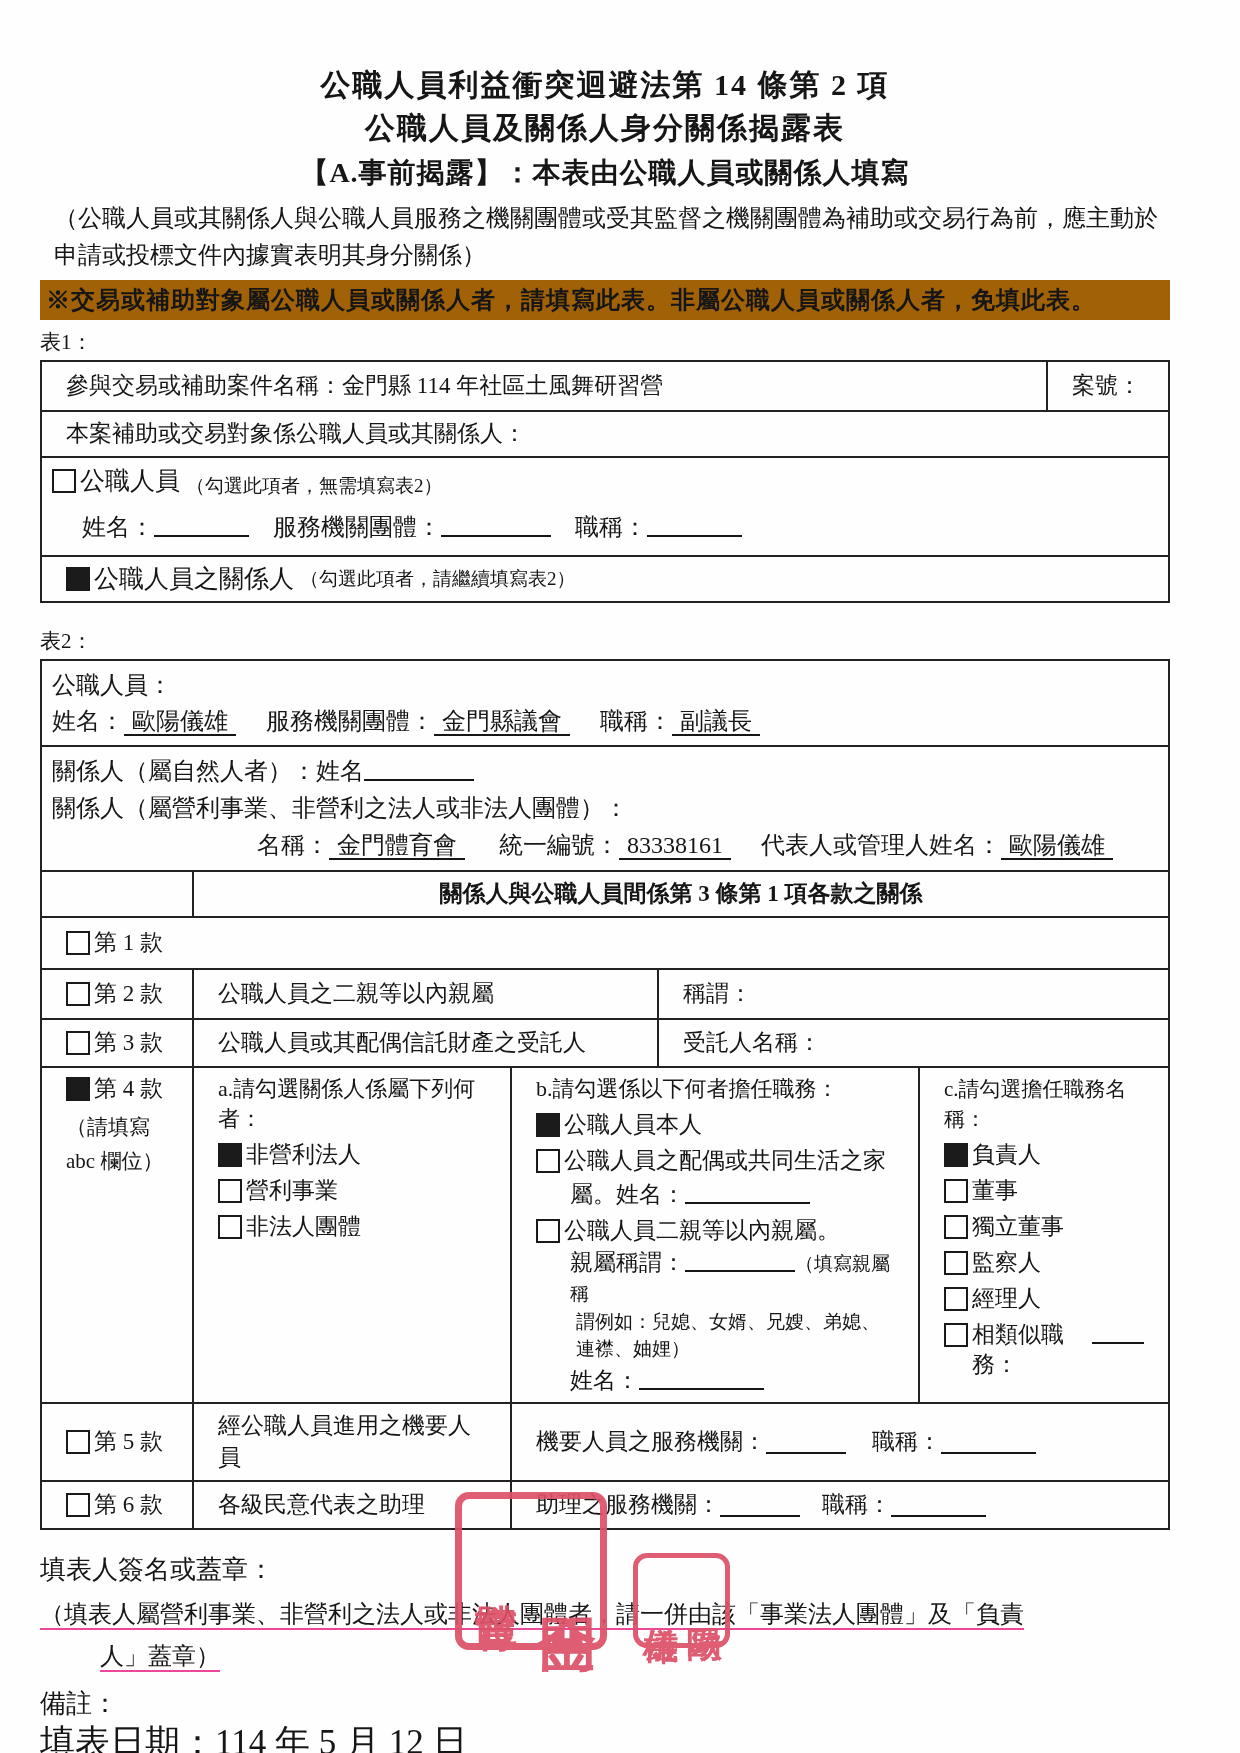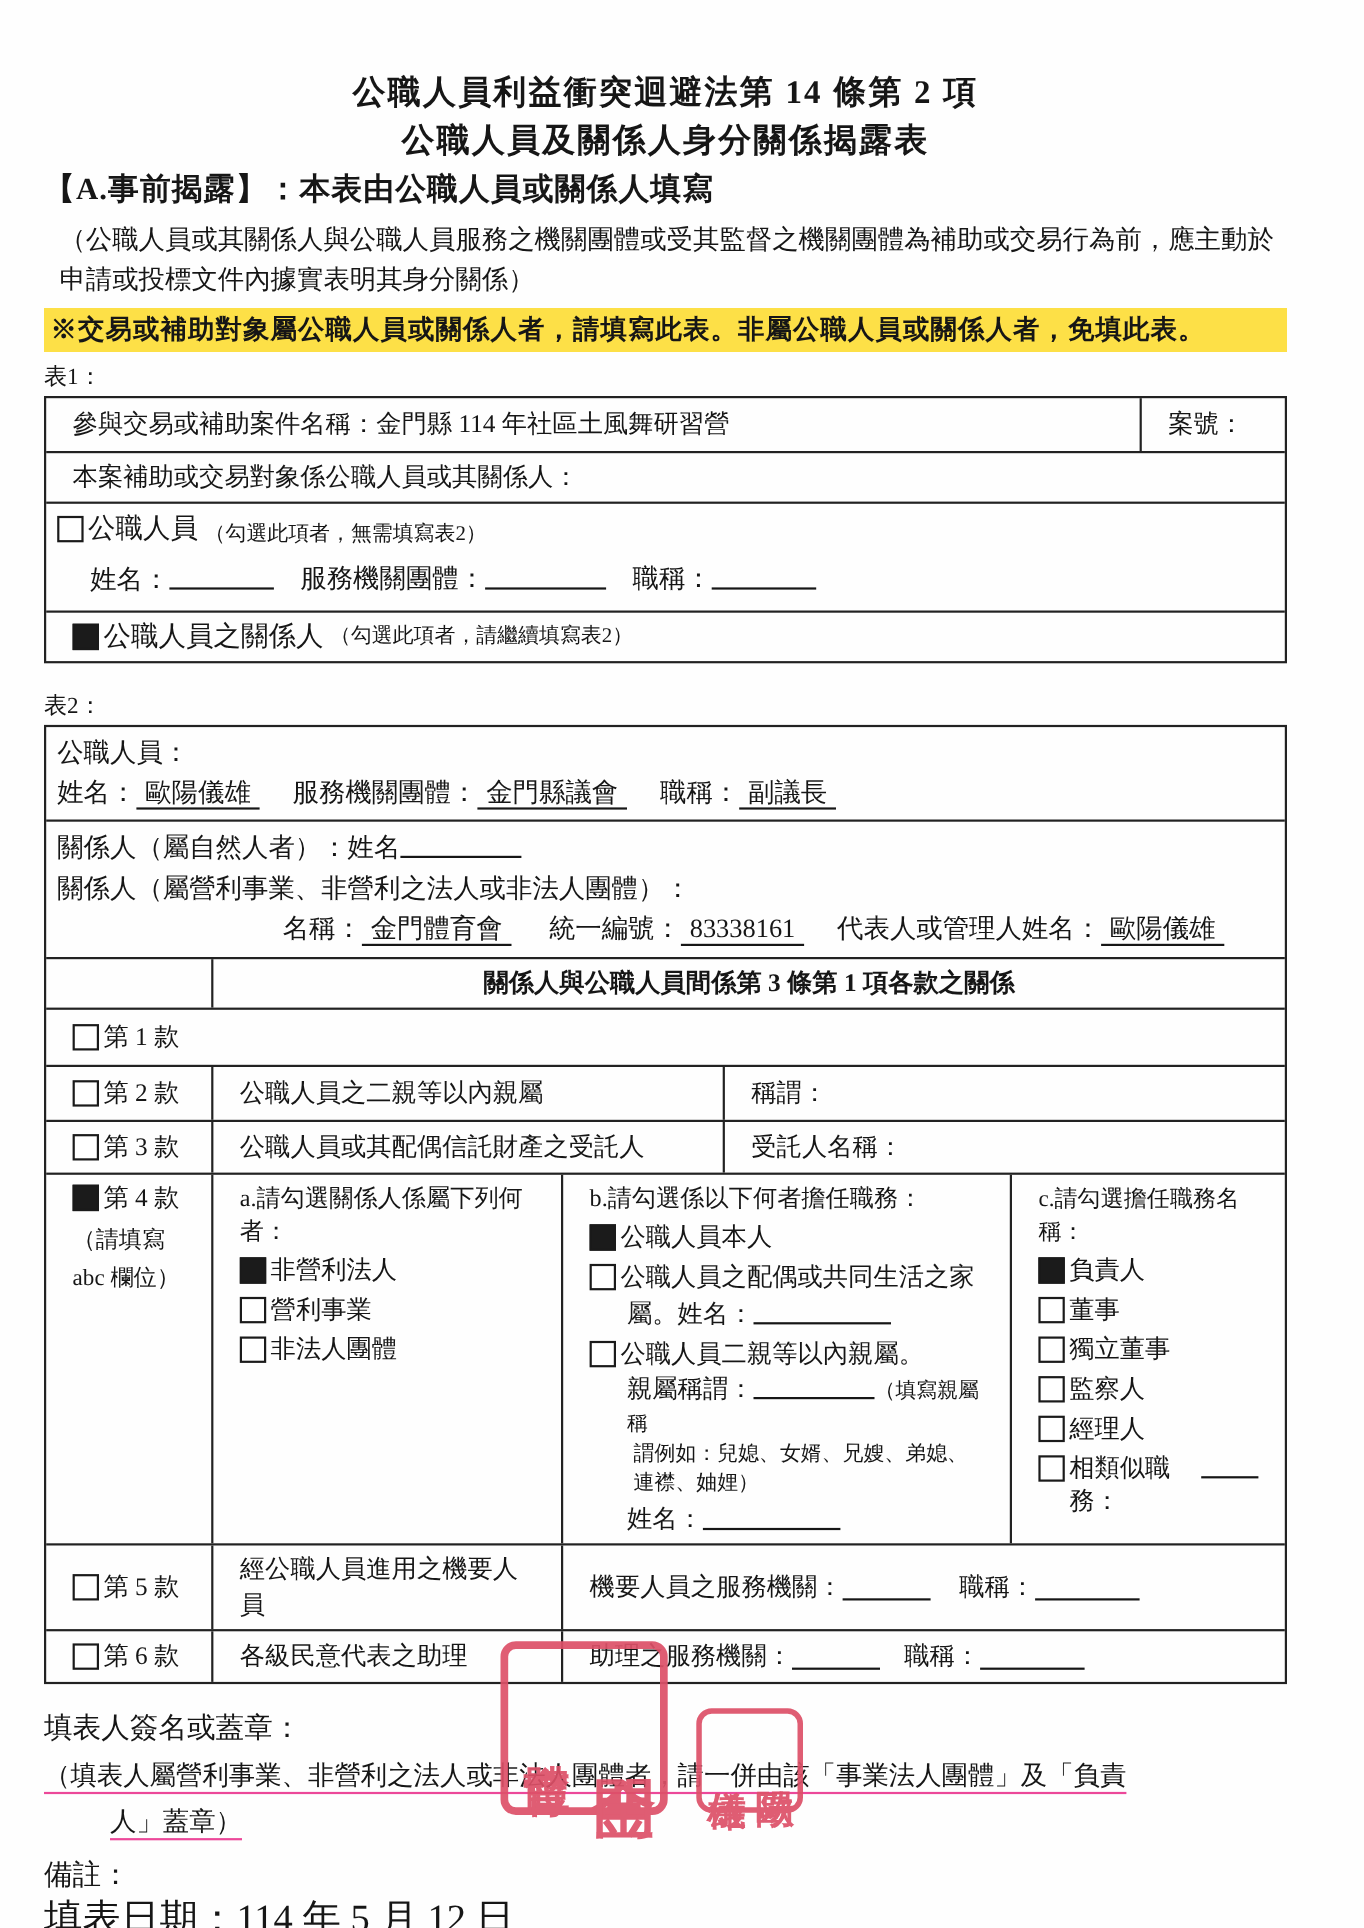--- a/index.html
+++ b/index.html
@@ -9,23 +9,23 @@
     font-family:"Liberation Serif","DejaVu Serif",serif;
     color:#161616;
     position:relative;
     overflow:hidden;
   }
   .page { position:relative; width:1240px; height:1753px; background:#fefefe; padding:64px 70px 0 40px; }
 
   
   .h1 { text-align:center; font-size:30px; font-weight:700; line-height:42px; letter-spacing:2px; }
   .h2 { text-align:center; font-size:30px; font-weight:700; line-height:44px; letter-spacing:2px; }
-  .h3 { text-align:left; font-size:28px; font-weight:700; line-height:46px; letter-spacing:1px; }
+  .h3 { text-align:center; font-size:28px; font-weight:700; line-height:46px; letter-spacing:1px; }
   .intro { font-size:24px; line-height:37px; margin-top:4px; padding-left:14px; padding-right:4px; }
-  .notice { margin-top:6px; background:#fde047; font-size:24px; font-weight:700; line-height:30px; padding:5px 6px; letter-spacing:1px; }
+  .notice { margin-top:6px; background:#a16207; font-size:24px; font-weight:700; line-height:30px; padding:5px 6px; letter-spacing:1px; }
 
   .tbl-label { font-size:21px; margin-top:8px; margin-bottom:4px; }
 
   
   .tbl { border:2px solid #222; width:1130px; }
   .trow { display:flex; border-top:2px solid #222; }
   .trow:first-child { border-top:none; }
   .cell { padding:6px 24px; font-size:23px; line-height:32px; }
   .cell + .cell { border-left:2px solid #222; }
   .vc { display:flex; align-items:center; }
@@ -37,21 +37,21 @@
   
   .u { border-bottom:2px solid #161616; padding:0 8px; }
   .blank { display:inline-block; border-bottom:2px solid #161616; height:1.05em; vertical-align:-2px; }
   .w60{width:60px}.w80{width:80px}.w95{width:95px}.w110{width:110px}.w125{width:125px}
 
   .subnote { font-size:19px; }
 
   
   .t1-r1 { min-height:48px; }
   .t1-case { flex:1; }
-  .t1-caseno { width:132px; }
+  .t1-caseno { width:122px; }
   .t1-r2 { min-height:46px; }
   .t1-r3 { display:block; padding:8px 10px 12px; }
   .t1-fields { margin-top:10px; padding-left:30px; font-size:24px; }
   .t1-r4 { min-height:42px; }
 
   
   .t2-r1 { display:block; padding:6px 10px; font-size:24px; line-height:36px; }
   .t2-r2 { display:block; padding:6px 10px; font-size:24px; line-height:37px; }
   .t2-org-line { padding-left:160px;text-align:center; }
   .t2-head-empty { width:150px; flex:none; }

